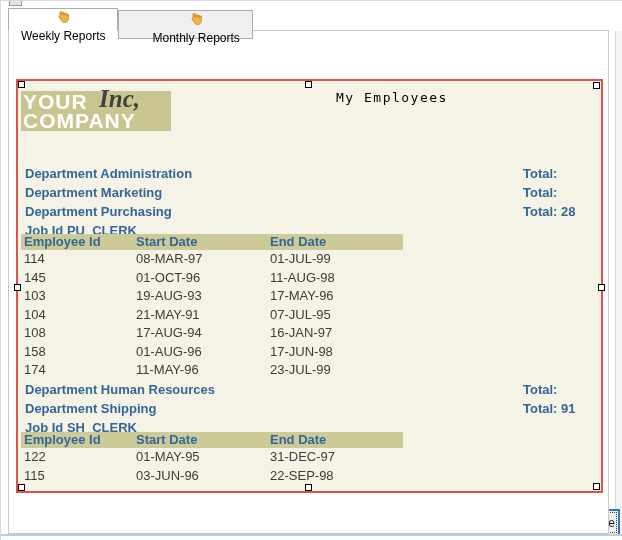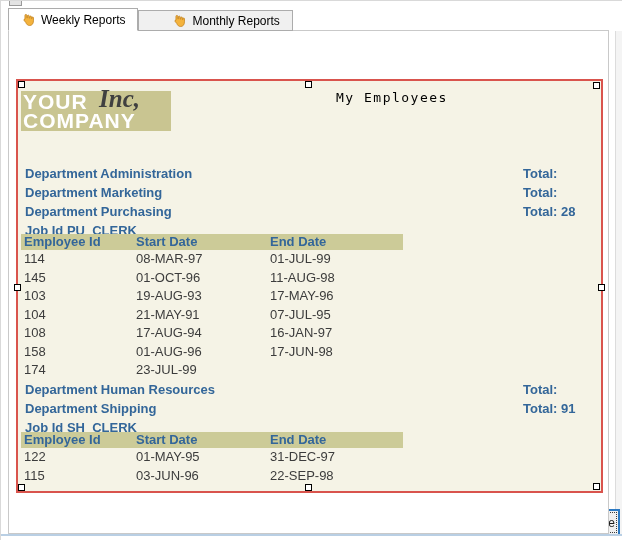--- a/index.html
+++ b/index.html
@@ -5,23 +5,23 @@
   * { margin:0; padding:0; box-sizing:border-box; }
   html,body { width:622px; height:540px; }
   body { font-family:"Liberation Sans", sans-serif; background:#ffffff; }
   .window { position:relative; width:622px; height:540px; background:#fff;
             border-top:1px solid #d9d9d9; border-left:1px solid #d9d9d9; overflow:hidden; }
   .edge-stub { position:absolute; left:8px; top:0; width:13px; height:5px;
                background:#e3e3e3; border:1px solid #9a9a9a; border-top:none; }
   
   .tabbar { position:absolute; left:7px; top:7px; height:23px; display:flex; z-index:3; }
   .tab { display:flex; align-items:center; gap:5px; padding:0 12px; font-size:12px;
-         color:#000; border:1px solid #acacac; cursor:default; }
+         color:#000; border:1px solid #acacac; cursor:default;flex-direction:column; }
   .tab.active { background:#ffffff; height:23px; border-bottom:1px solid #ffffff; z-index:4; }
-  .tab.inactive { background:#f0f0f0; height:21px; margin-top:2px;padding-left:33px; }
+  .tab.inactive { background:#f0f0f0; height:29px; margin-top:2px;padding-left:33px; }
   .hand-icon { width:15px; height:15px; flex:0 0 auto; }
   
   .panel { position:absolute; left:7px; top:29px; width:601px; height:504px;
            background:#ffffff; border:1px solid #c9c9c9; z-index:2; }
   .scrollstrip { position:absolute; left:614px; top:30px; width:8px; height:503px;
                  background:#f4f4f4; border-left:1px solid #dcdcdc; }
   .bottomline { position:absolute; left:0; top:533px; width:622px; height:2px; background:#b9cfe4; }
   
   .frame { position:absolute; left:15px; top:78px; width:587px; height:414px;
            background:#f5f3e6; border:2px solid #d9544d; z-index:3; }
@@ -143,20 +143,21 @@
         <span class="c2">17-AUG-94</span>
         <span class="c3">16-JAN-97</span>
       </div>
       <div class="trow">
         <span class="c1">158</span>
         <span class="c2">01-AUG-96</span>
         <span class="c3">17-JUN-98</span>
       </div>
       <div class="trow">
         <span class="c1">174</span>
+        <span class="c2">11-MAY-96</span>
         <span class="c3">23-JUL-99</span>
       </div>
     </div>
 
     <div class="r" style="top:299px;">
       <span>Department Human Resources</span>
       <span class="total">Total:</span>
     </div>
     <div class="r" style="top:318px;">
       <span>Department Shipping</span>

